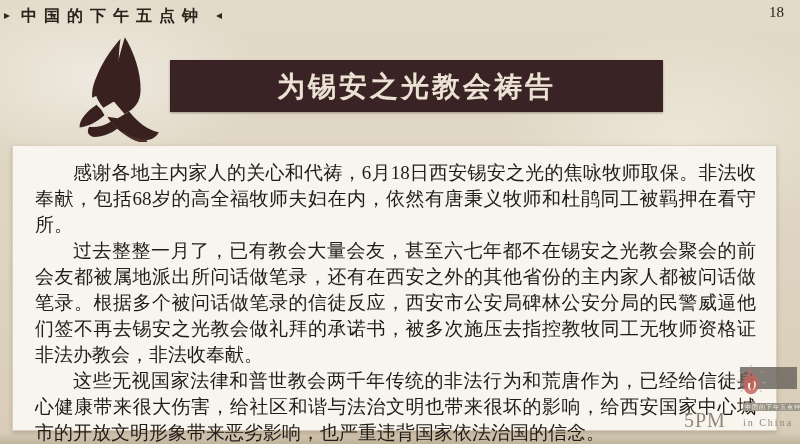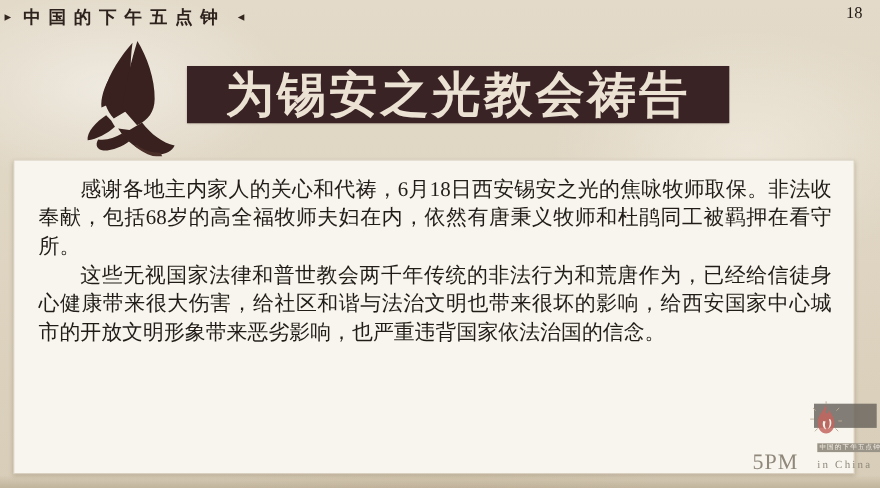--- a/index.html
+++ b/index.html
@@ -33,21 +33,21 @@
   }
   .hands{position:absolute;left:68px;top:32px;width:104px;height:110px;}
   .title-banner{
     position:absolute;left:170px;top:60px;width:493px;height:52px;
     background:#3a2325;
     box-shadow:0 1px 2px rgba(60,40,30,0.4);
     display:flex;align-items:center;justify-content:center;
   }
   .title-banner .banner-title{
     font-family:"Liberation Sans","DejaVu Sans",sans-serif;
-    font-weight:bold;font-size:44px;line-height:1;
+    font-weight:bold;font-size:28px;line-height:1;
     color:#ece2d4;letter-spacing:3px;
     padding-top:2px;
   }
   .content-panel{
     position:absolute;left:12px;top:145px;width:765px;height:286px;
     background:#f8f5ee;
     border:1px solid rgba(168,148,116,0.38);
     box-shadow:0 2px 4px rgba(95,75,50,0.28);
     box-sizing:border-box;
     z-index:2;
@@ -108,20 +108,21 @@
     </g>
   </svg>
 
   <div class="title-banner">
     <div class="banner-title">为锡安之光教会祷告</div>
   </div>
 
   <div class="content-panel">
     <div class="content-text">
       <p>感谢各地主内家人的关心和代祷，6月18日西安锡安之光的焦咏牧师取保。非法收奉献，包括68岁的高全福牧师夫妇在内，依然有唐秉义牧师和杜鹃同工被羁押在看守所。</p>
+      <p>过去整整一月了，已有教会大量会友，甚至六七年都不在锡安之光教会聚会的前会友都被属地派出所问话做笔录，还有在西安之外的其他省份的主内家人都被问话做笔录。根据多个被问话做笔录的信徒反应，西安市公安局碑林公安分局的民警威逼他们签不再去锡安之光教会做礼拜的承诺书，被多次施压去指控教牧同工无牧师资格证非法办教会，非法收奉献。</p>
       <p>这些无视国家法律和普世教会两千年传统的非法行为和荒唐作为，已经给信徒身心健康带来很大伤害，给社区和谐与法治文明也带来很坏的影响，给西安国家中心城市的开放文明形象带来恶劣影响，也严重违背国家依法治国的信念。</p>
     </div>
   </div>
 
   <div class="highlight-box"></div>
 
   <div class="watermark">
     <svg class="flame-wrap" viewBox="0 0 40 40" aria-hidden="true">
       <g stroke="#b9aa95" stroke-width="1">
         <line x1="6" y1="8" x2="9" y2="11"></line>

